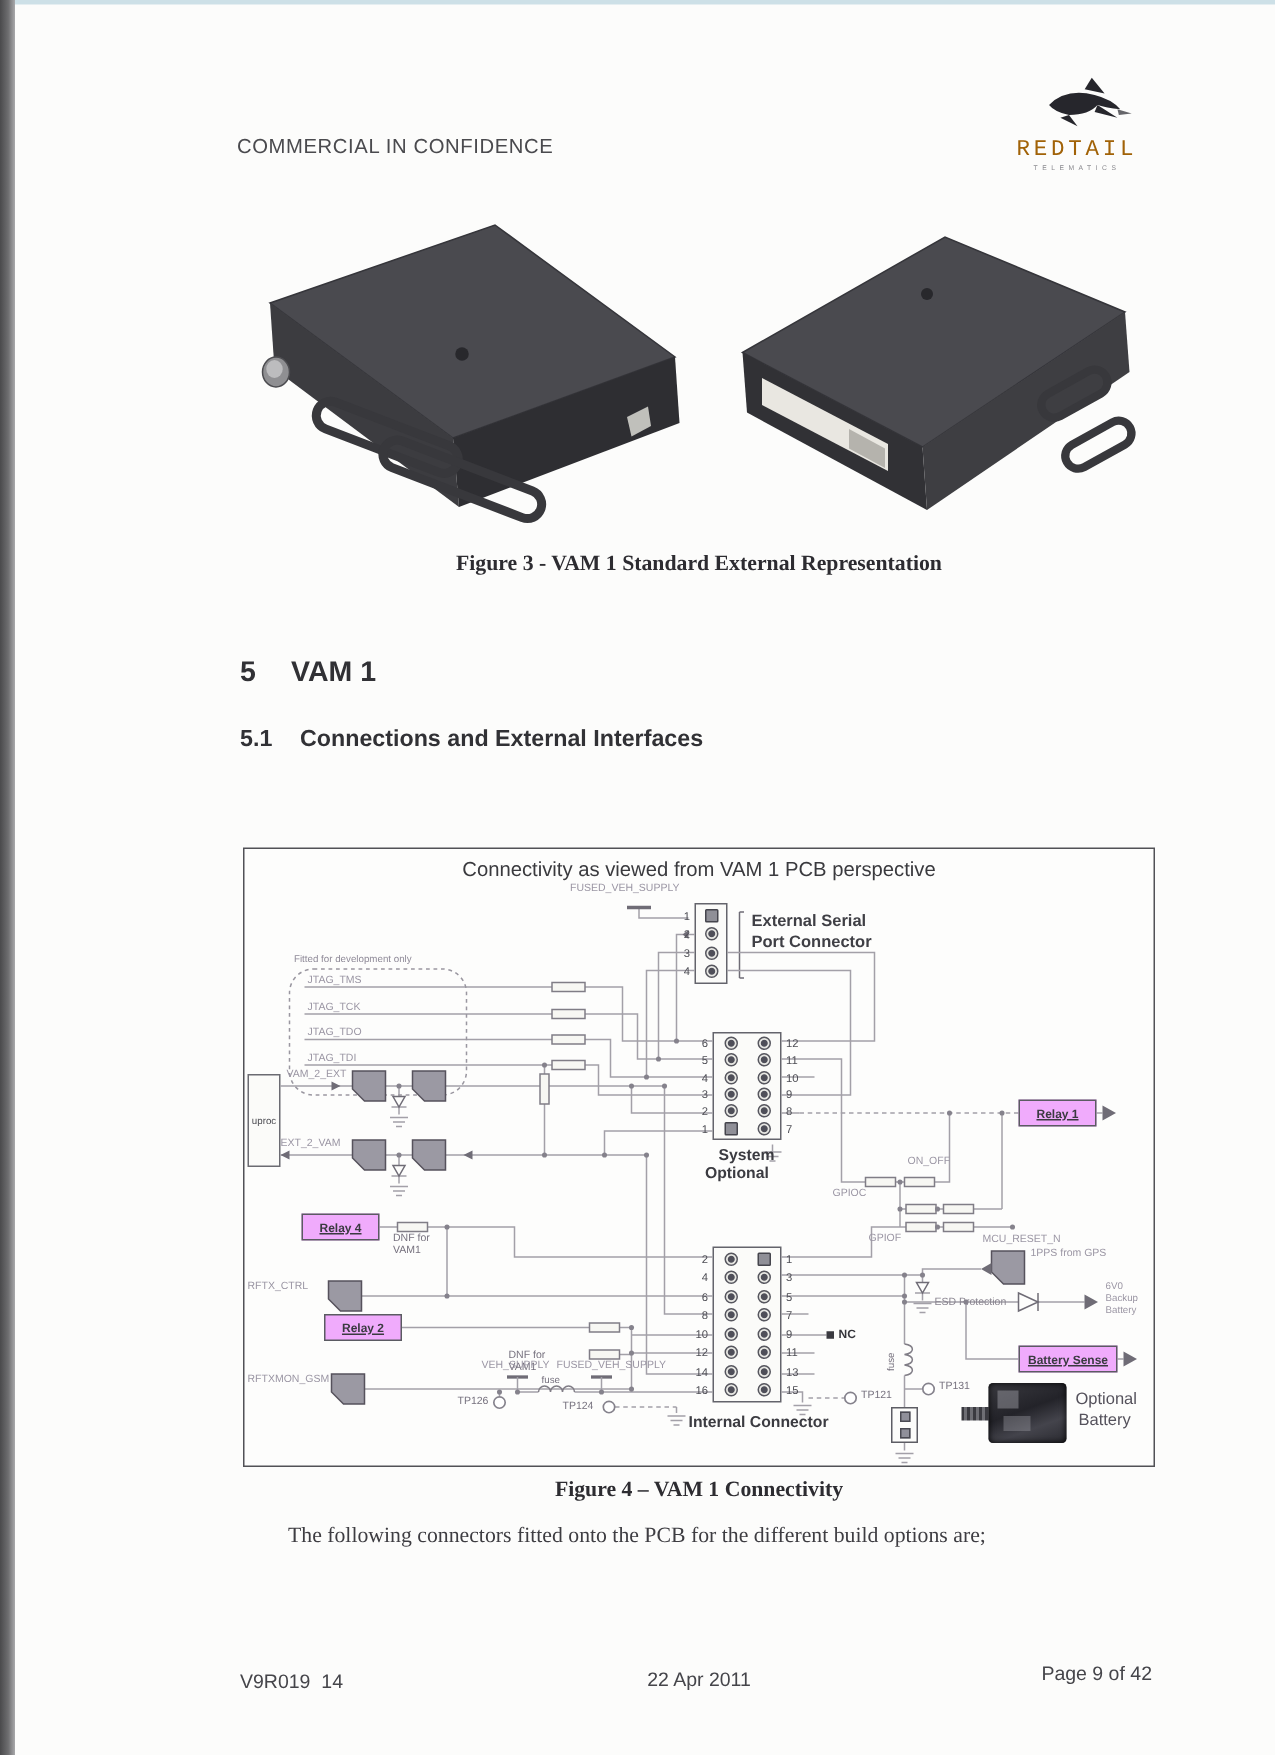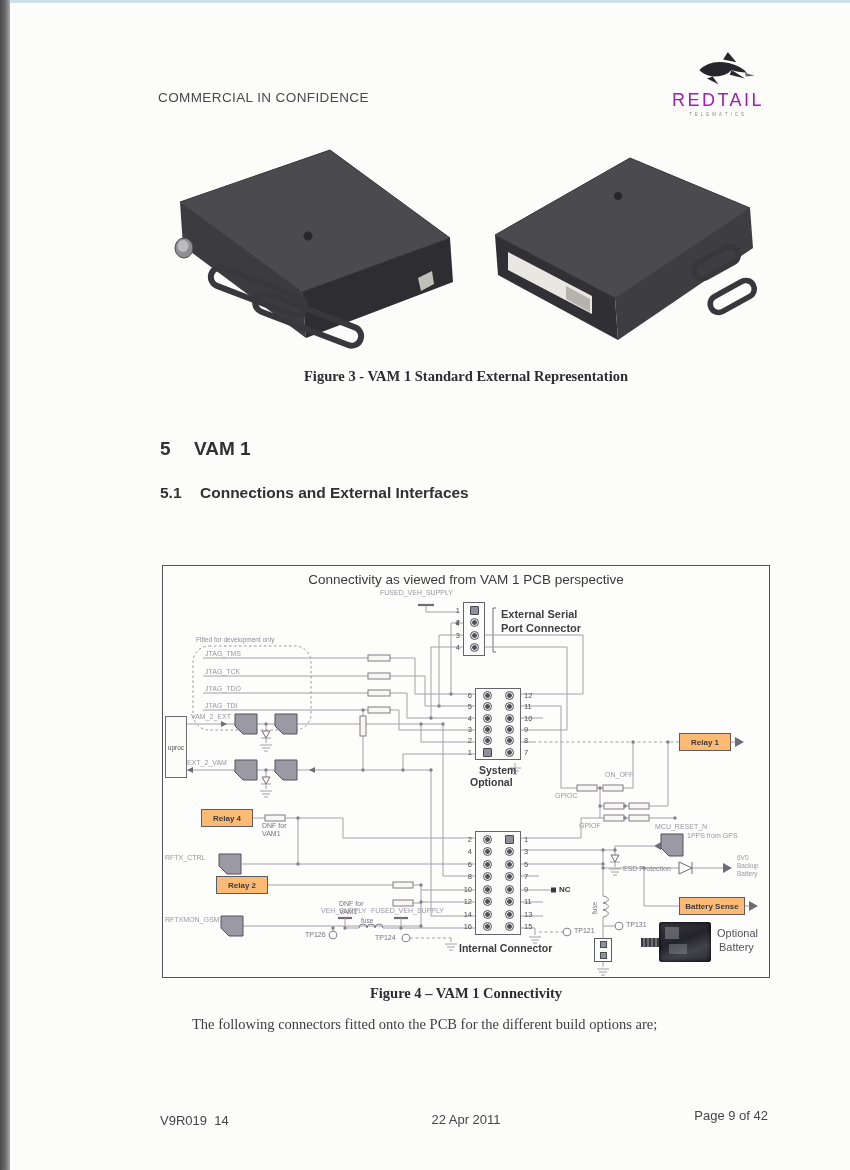--- a/index.html
+++ b/index.html
@@ -5,21 +5,21 @@
   html,body{margin:0;padding:0;background:#e8e8e8;}
   .page{position:relative;width:850px;height:1170px;margin:0 auto;background:#fcfcfb;overflow:hidden;
         font-family:"Liberation Sans",sans-serif;}
   .scan-strip{position:absolute;left:0;top:0;width:10px;height:1170px;
         background:linear-gradient(90deg,#4a4a4c 0%,#6e6e70 55%,#a9a9ab 100%);}
   .scan-topline{position:absolute;left:0;top:0;width:850px;height:3px;background:#cde0e7;}
 
   .confidence{position:absolute;left:158px;top:90px;font-size:13.5px;letter-spacing:.4px;color:#4a4a4e;}
 
   .logo{position:absolute;left:668px;top:50px;width:100px;text-align:center;}
-  .logo-name{font-family:Liberation Sans, sans-serif;font-size:18px;letter-spacing:2.5px;color:#a21caf;margin-top:-2px;}
+  .logo-name{font-family:Liberation Mono, monospace;font-size:15px;letter-spacing:2.5px;color:#a16207;margin-top:-2px;}
   .logo-sub{font-size:4.5px;letter-spacing:3px;color:#8b8b90;margin-top:1px;}
 
   .photos{position:absolute;left:150px;top:140px;}
 
   .caption{position:absolute;left:162px;width:608px;text-align:center;
         font-family:"Liberation Serif",serif;font-weight:bold;font-size:14.5px;color:#2d2c31;}
   .cap3{top:368px;} .cap4{top:985px;}
 
   .h2{position:absolute;left:160px;top:438px;font-size:19px;font-weight:bold;color:#313135;display:flex;}
   .h2 .num{width:34px;}
@@ -41,22 +41,22 @@
   .lbl{position:absolute;font-size:7px;color:#9b96a4;white-space:nowrap;line-height:1.15;}
   .lbl-wrap{white-space:normal;}
   .lbl-dk{color:#3f3f45;font-size:11px;font-weight:bold;}
   .lbl-md{color:#3b3b41;font-size:10.5px;font-weight:600;}
   .lbl-tp{color:#76717e;font-size:7px;}
   .lbl-tiny{font-size:6.5px;}
   .lbl-nc{color:#35353b;font-size:8px;font-weight:bold;}
   .lbl-opt{color:#55525c;font-size:11px;}
   .rot90{transform:rotate(-90deg);transform-origin:left top;}
 
-  .relay{position:absolute;border:1.2px solid #5b5b62;background:#fdba74;color:#3a3a40;
-         font-size:8px;font-weight:bold;display:flex;align-items:center;justify-content:center;box-sizing:border-box;}
+  .relay{position:absolute;border:1.2px solid #5b5b62;background:#f0abfc;color:#3a3a40;
+         font-size:8px;font-weight:bold;display:flex;align-items:center;justify-content:center;box-sizing:border-box;text-decoration:underline;}
   .devbox{position:absolute;border:1.2px solid #6b6b72;background:#fbfbf9;box-sizing:border-box;
          display:flex;align-items:center;justify-content:center;font-size:6.5px;color:#4c4c52;}
 
   .conn{position:absolute;border:1.3px solid #64646c;background:#fbfbf9;box-sizing:border-box;
         display:flex;flex-direction:column;justify-content:space-around;padding:1px 0;}
   .crow{position:relative;display:flex;align-items:center;justify-content:space-around;flex:1;}
   .pin{width:9px;height:9px;border-radius:50%;border:1px solid #56565e;box-sizing:border-box;
        background:radial-gradient(circle,#4f4f59 0 2px,#e7e7e3 2.6px);}
   .pin.sq{border-radius:1px;background:#8f8f97;border-color:#45454d;}
   .pn{position:absolute;font-size:7.5px;color:#4e4e55;}

